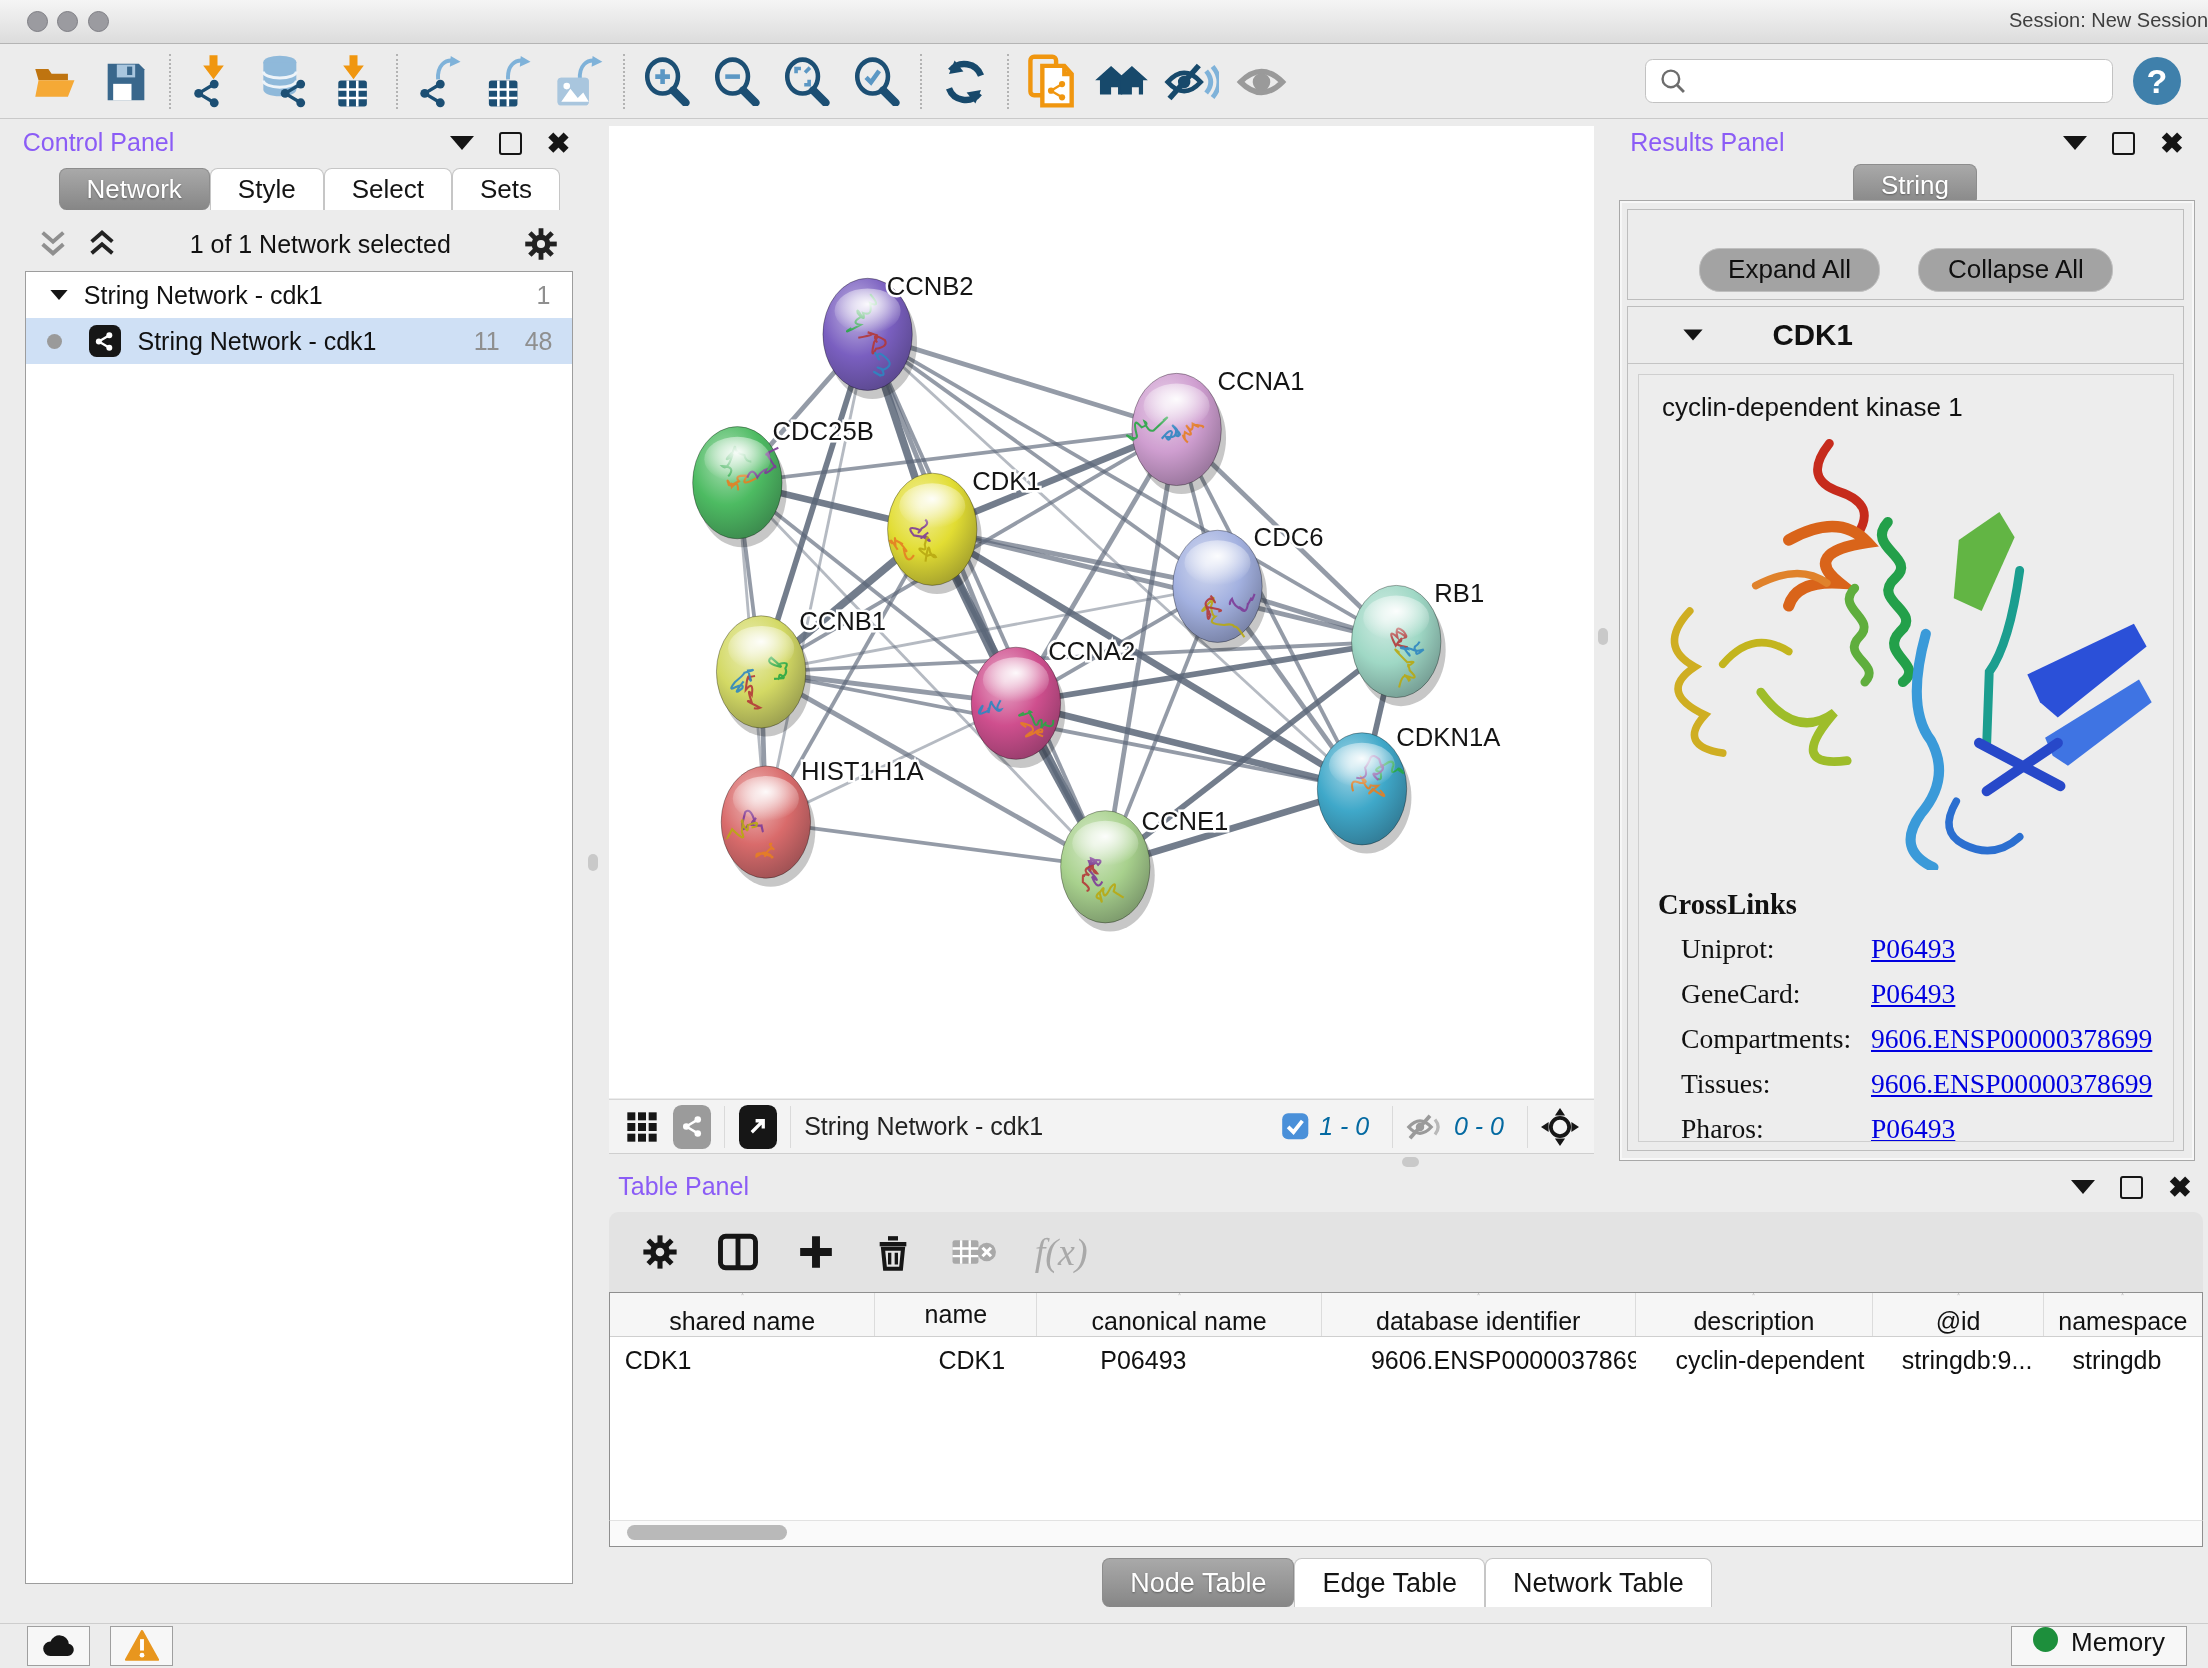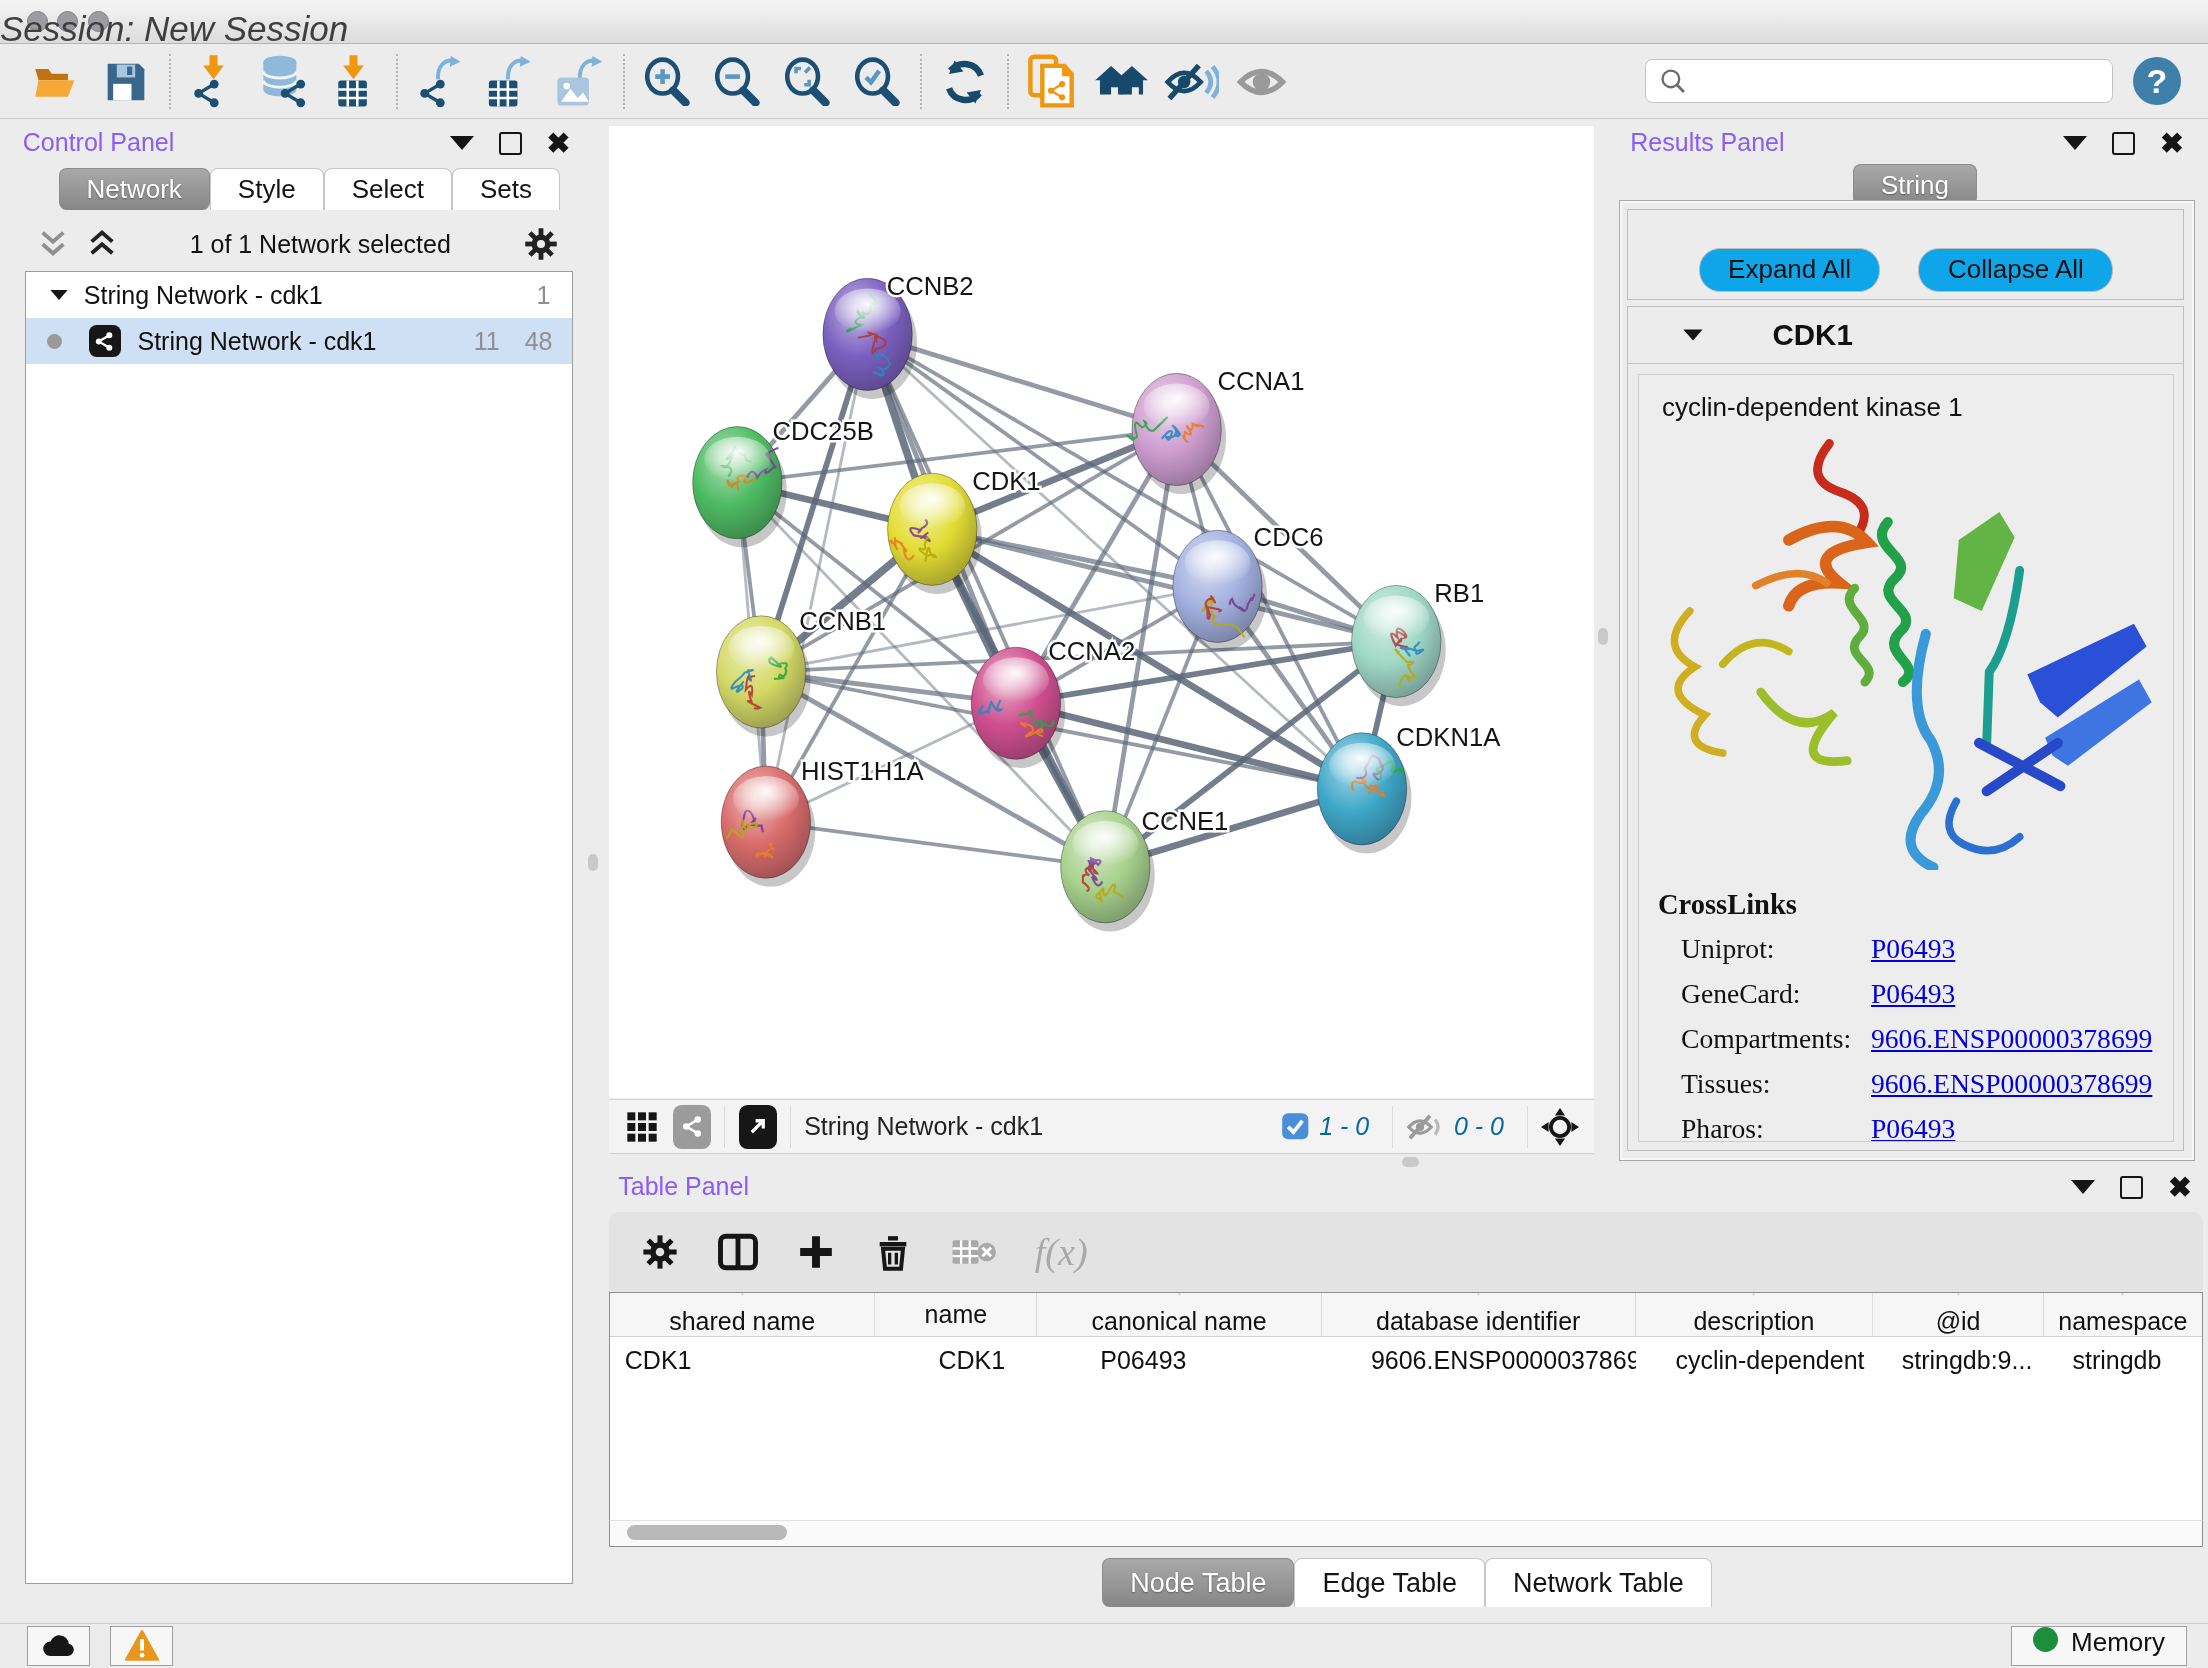--- a/index.html
+++ b/index.html
@@ -5,22 +5,22 @@
   * { margin:0; padding:0; box-sizing:border-box; }
   html,body { background:#d8d8d8; }
   .app { position:relative; width:2208px; height:1668px; background:#ececec;
          font-family:"Liberation Sans", sans-serif; color:#111; overflow:hidden; }
 
   
   .titlebar { position:absolute; left:0; top:0; width:2208px; height:44px;
     background:linear-gradient(#f5f5f5,#dcdcdc); border-bottom:1px solid #b4b4b4; }
   .traffic { position:absolute; top:11.4px; width:21px; height:21px; border-radius:50%;
     background:#9b9ba0; border:1px solid #7e7e84; }
-  .win-title { position:absolute; top:8.6px; left:0; width:100%; text-align:left;
-    font-size:35px; color:#3f3f3f;font-style:italic; }
+  .win-title { position:absolute; top:8.6px; left:0; width:100%; text-align:right;
+    font-size:20px; color:#3f3f3f; }
 
   
   .toolbar { position:absolute; left:0; top:45px; width:2208px; height:74px;
     background:#ececec; border-bottom:1px solid #c9c9c9; display:flex; align-items:center; }
   .tb-btn { width:70px; height:61px; display:flex; align-items:center; justify-content:center; }
   .tb-sep { width:0; height:55px; border-left:2.9px dotted #b3b3b3; margin:0 7.6px; }
   .searchbox { position:absolute; right:95px; top:14.3px; width:468px; height:44px;
     background:#fff; border:1.9px solid #c2c2c2; border-radius:7.6px; display:flex; align-items:center; }
   .searchbox input { border:none; outline:none; flex:1; height:38px; font-size:23px;
     font-family:"Liberation Sans", sans-serif; background:transparent; }
@@ -63,21 +63,21 @@
   .pill { width:38px; height:44px; border-radius:8.6px; display:flex; align-items:center; justify-content:center; }
   .splitter-dot { position:absolute; background:#c9c9c9; border-radius:7.6px; }
 
   
   .results-panel { position:absolute; left:1617px; top:126px; width:584px; height:1039px; }
   .rp-tab { position:absolute; left:236px; top:38px; }
   .rp-outer { position:absolute; left:1.9px; top:74px; width:576px; height:961px;
     border:1.9px solid #a8a8a8; background:#ececec; box-shadow:inset 0 0 0 1.9px #f8f8f8; }
   .rp-buttons { position:absolute; left:7.6px; top:7.6px; width:557px; height:91px; border:1.9px solid #bdbdbd;
     display:flex; align-items:center; justify-content:center; gap:38px; background:#ececec; }
-  .btn { background:#0ea5e9; border:1.9px solid #bfbfbf; border-radius:21px; height:44px; padding:0 28.5px;
+  .btn { background:#a3a3a3; border:1.9px solid #bfbfbf; border-radius:21px; height:44px; padding:0 28.5px;
     font-size:26px; display:flex; align-items:center; color:#101010;margin-top:31px; }
   .rp-protein { position:absolute; left:7.6px; top:105px; width:557px; height:845px; border:1.9px solid #bdbdbd;
     background:#ececec; }
   .rp-ph { height:57px; border-bottom:1.9px solid #c4c4c4; display:flex; align-items:center; }
   .rp-ph .name { font-size:29.5px; font-weight:bold; margin-left:67px; }
   .rp-body { position:absolute; left:9.5px; top:67px; right:9.5px; bottom:7.6px; border:1px solid #cfcfcf;
     background:#ededed; overflow:hidden; }
   .rp-desc { font-size:26px; margin:17px 0 0 23px; }
   .xl-title { font-family:"Liberation Serif", serif; font-weight:bold; font-size:28.5px; margin:19px 0 5.7px 19px; }
   .xl-row { display:flex; font-family:"Liberation Serif", serif; font-size:27.6px; height:45px; align-items:center; }

